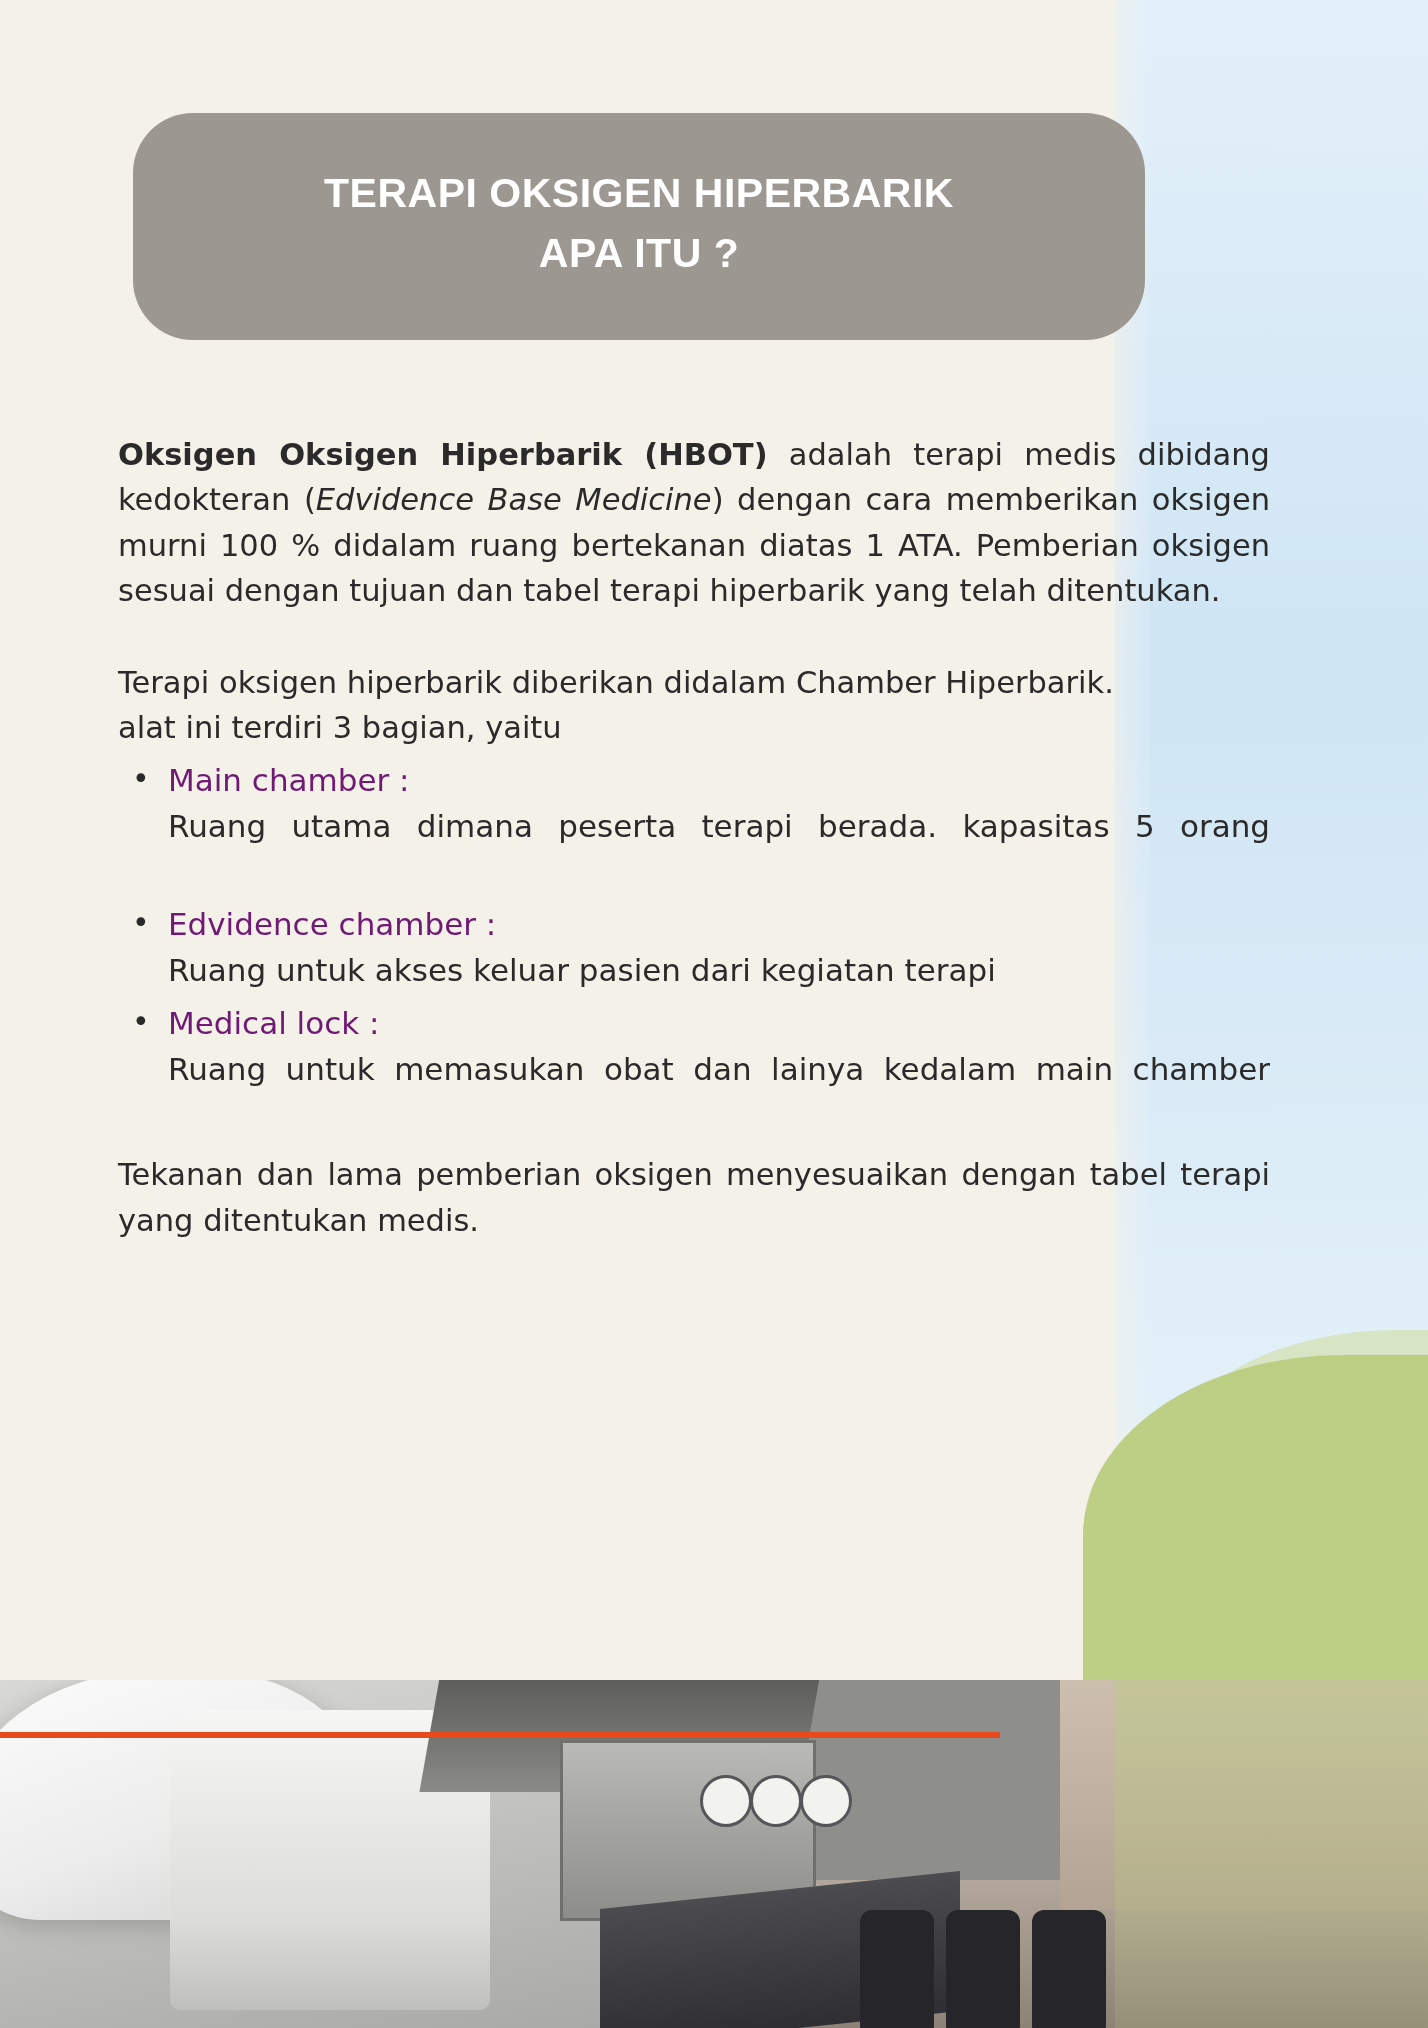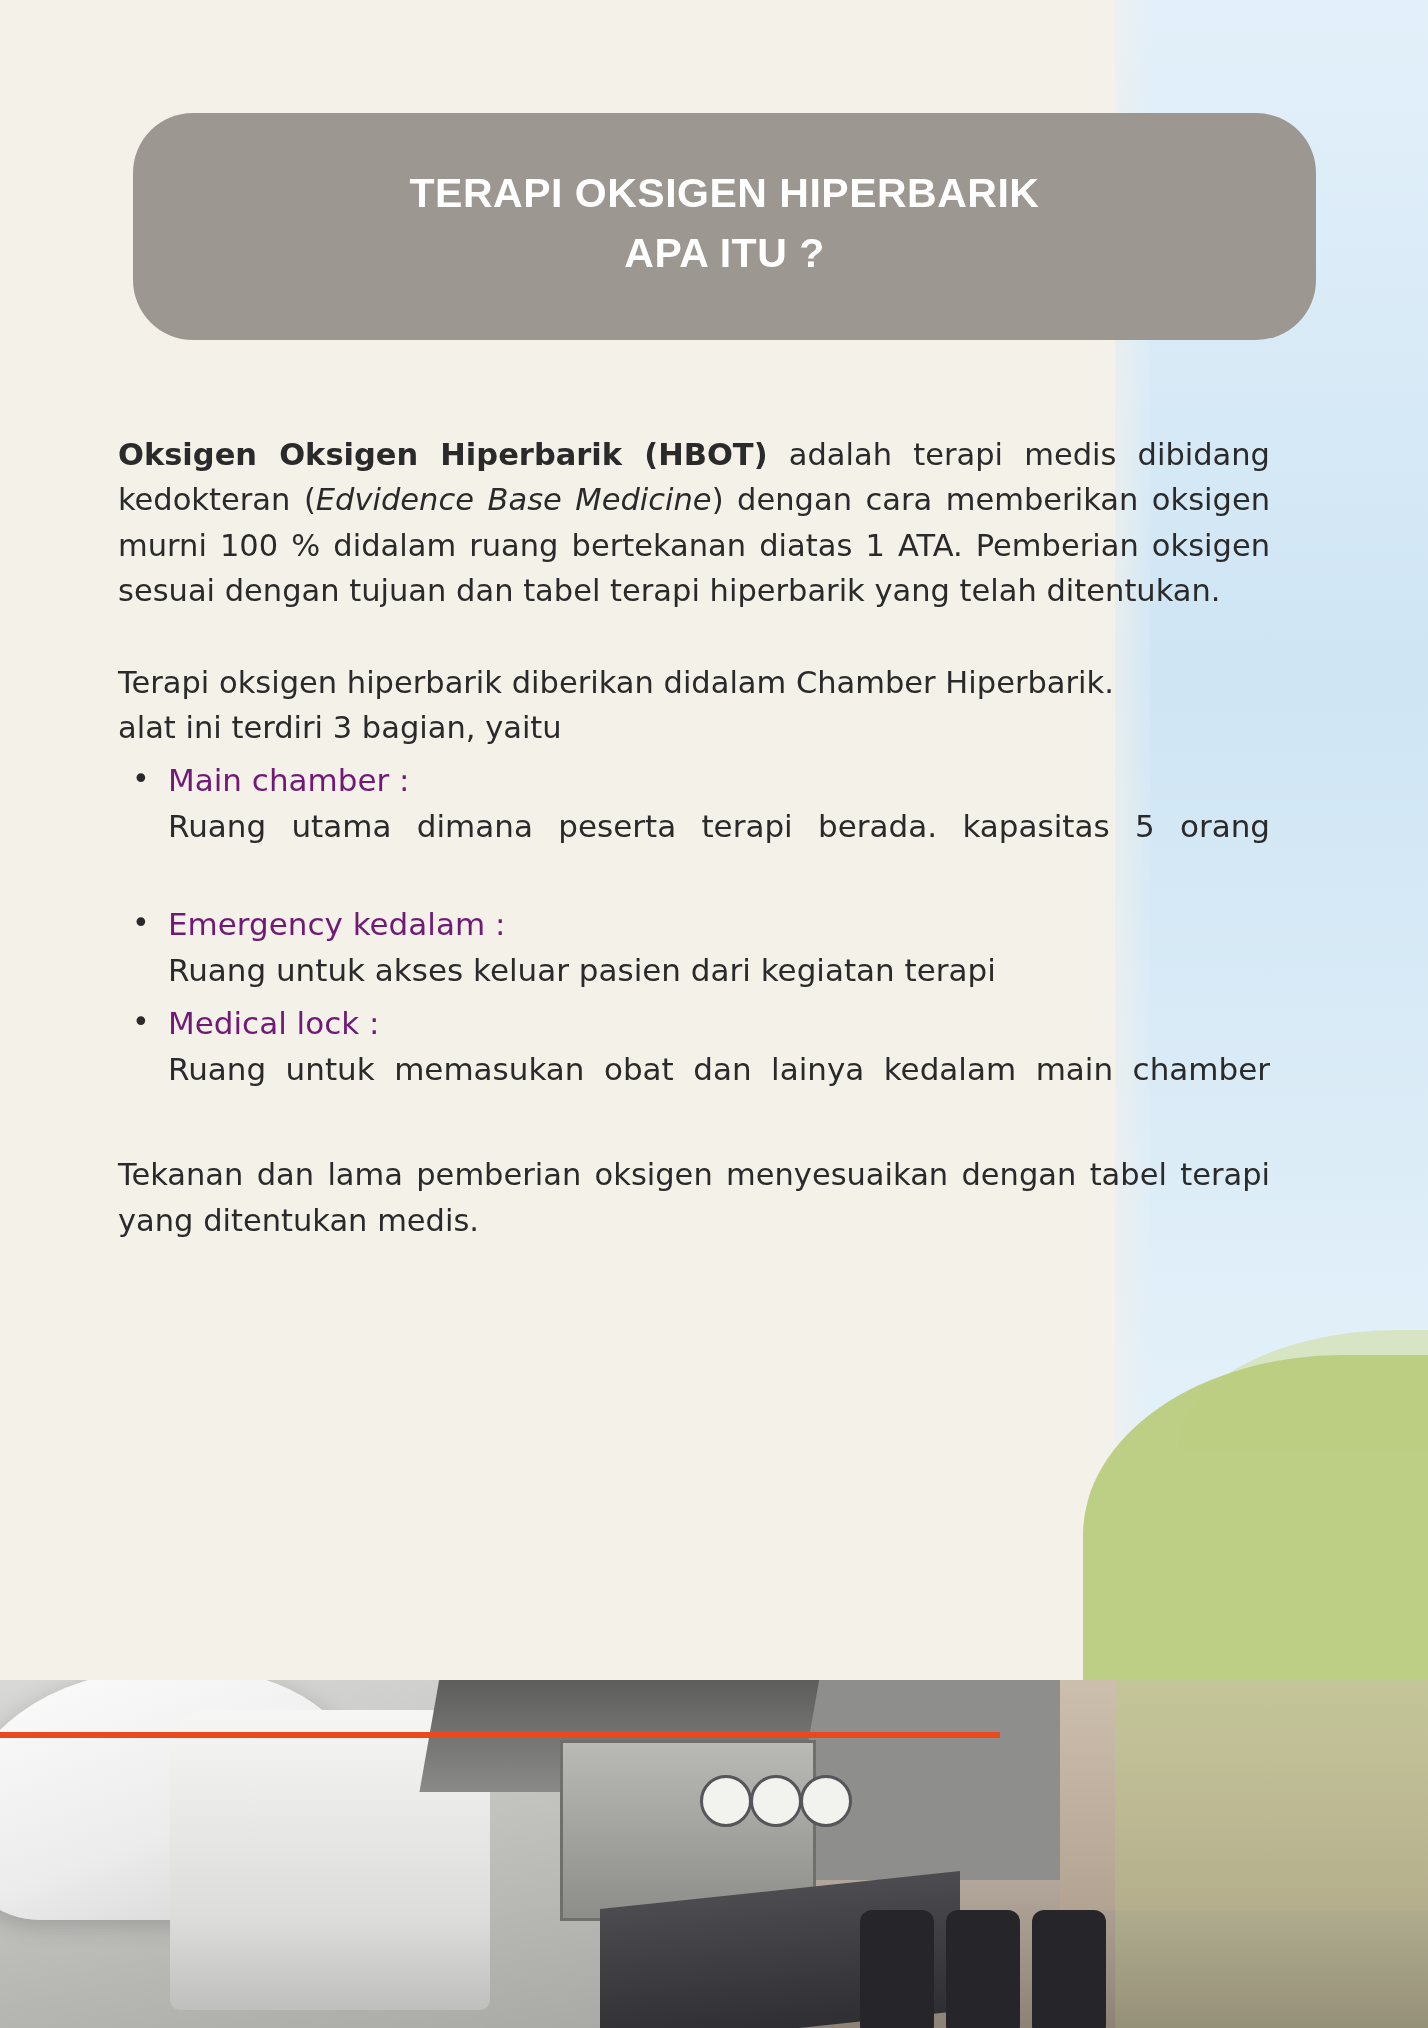--- a/index.html
+++ b/index.html
@@ -61,21 +61,21 @@
     background: #cfdc9a;
     border-top-left-radius: 220px 120px;
     opacity: 0.55;
   }
 
   
   .header-banner {
     position: absolute;
     left: 133px;
     top: 113px;
-    width: 1183px;
+    width: 1012px;
     height: 227px;
     background: #9c9791;
     border-radius: 60px;
     display: flex;
     flex-direction: column;
     align-items: center;
     justify-content: center;
     box-sizing: border-box;
     padding: 10px 40px 16px 40px;
   }
@@ -255,21 +255,21 @@
     <p class="para nojust">alat ini terdiri 3 bagian, yaitu</p>
 
     <ul class="parts">
       <li>
         <span class="bullet">•</span>
         <span class="li-title">Main chamber :</span>
         <span class="li-desc justify-force">Ruang utama dimana peserta terapi berada. kapasitas 5 orang</span>
       </li>
       <li>
         <span class="bullet">•</span>
-        <span class="li-title">Emergency kedalam :</span>
+        <span class="li-title">Edvidence chamber :</span>
         <span class="li-desc">Ruang untuk akses keluar pasien dari  kegiatan terapi</span>
       </li>
       <li>
         <span class="bullet">•</span>
         <span class="li-title">Medical lock :</span>
         <span class="li-desc justify-force">Ruang untuk memasukan obat dan lainya kedalam main chamber</span>
       </li>
     </ul>
 
     <div class="gap-sm"></div>

